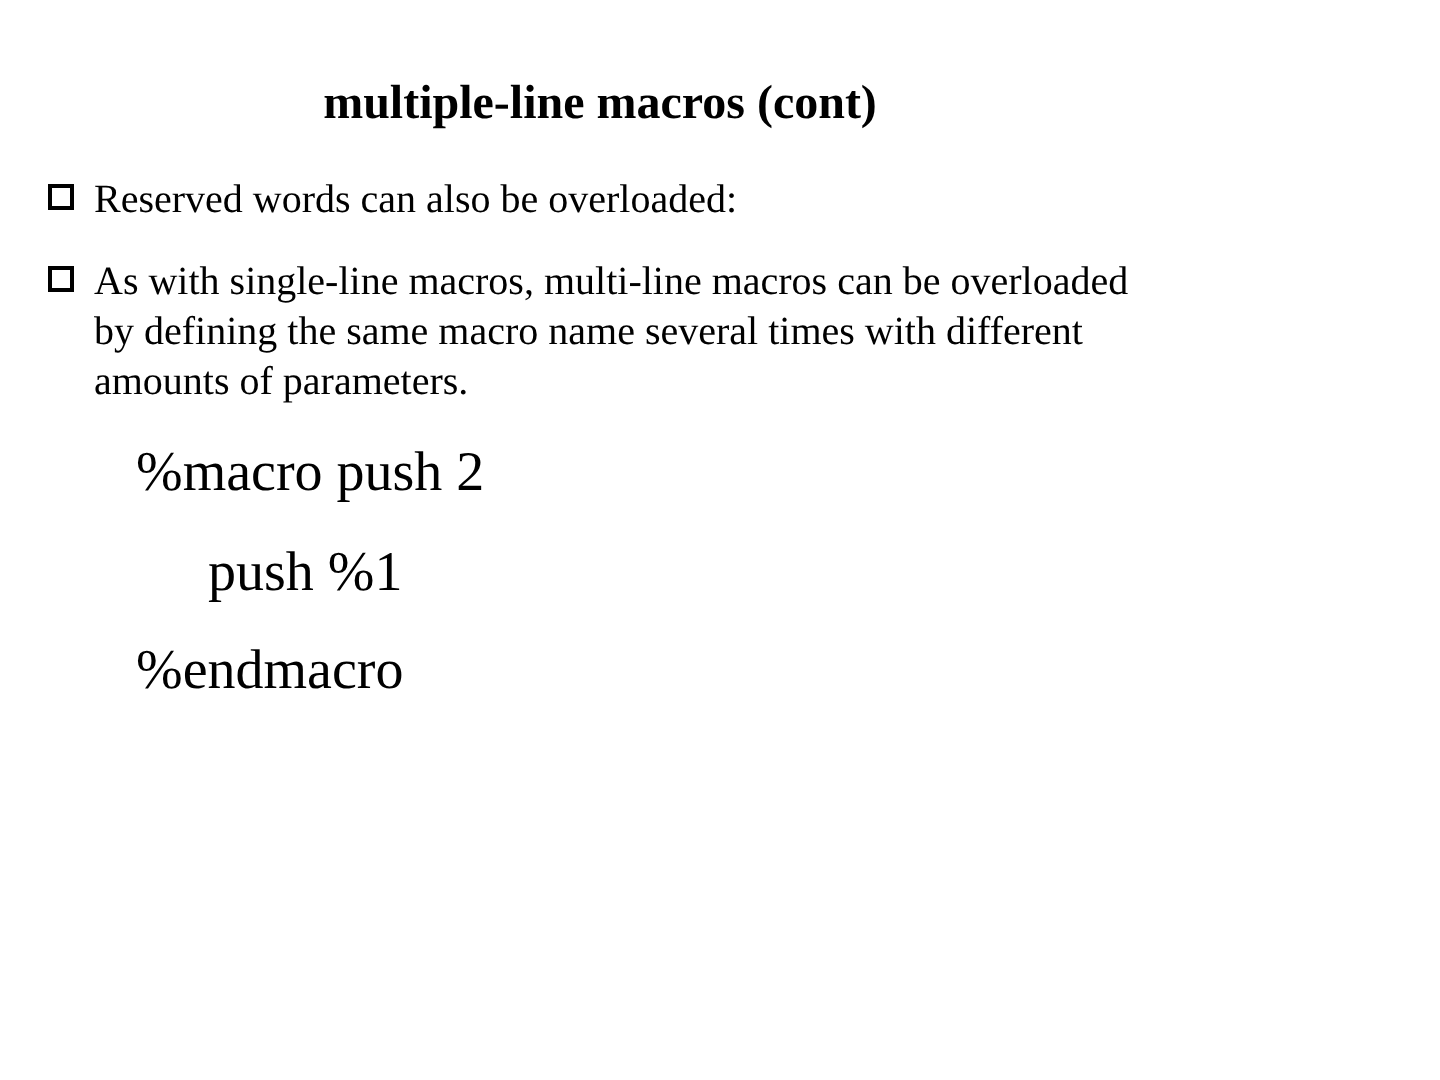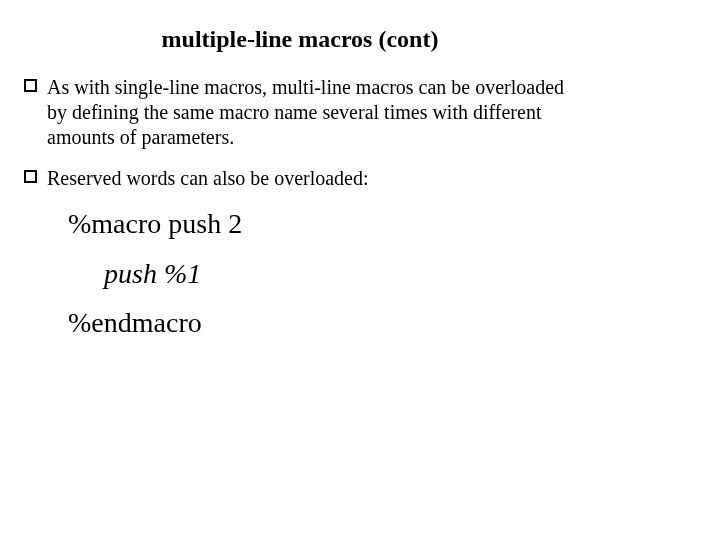--- a/index.html
+++ b/index.html
@@ -8,21 +8,21 @@
     width: 720px;
     height: 540px;
     background: #ffffff;
     font-family: "Times New Roman", Times, serif;
     color: #000000;
   }
   .slide {
     box-sizing: border-box;
     width: 600px;
     height: 540px;
-    padding: 22px 24px 0 24px;
+    padding: 35px 24px 0 24px;
   }
   .title {
     text-align: center;
     font-size: 24px;
     font-weight: bold;
     margin: 4px 0 22px 0;
   }
   .bullets {
     margin: 0;
     padding: 0;
@@ -47,36 +47,36 @@
     line-height: 1.25;
   }
   .code-block {
     margin-left: 44px;
     font-size: 28px;
     line-height: 1.2;
   }
   .code-line {
     margin-bottom: 16px;
   }
-  .indent1 { margin-left: 36px; font-style: italic; }
+  .indent1 { margin-left: 36px; }
 </style>
 </head>
 <body>
 
 <div class="slide">
   <div class="title">multiple-line macros (cont)</div>
 
   <ul class="bullets">
     <li class="bullet">
       <span class="marker"></span>
-      <span class="text">As with single-line macros, multi-line macros can be overloaded by defining the same macro name several times with different amounts of parameters.</span>
+      <span class="text">Reserved words can also be overloaded:</span>
     </li>
     <li class="bullet">
       <span class="marker"></span>
-      <span class="text">Reserved words can also be overloaded:</span>
+      <span class="text">As with single-line macros, multi-line macros can be overloaded by defining the same macro name several times with different amounts of parameters.</span>
     </li>
   </ul>
 
   <div class="code-block">
     <div class="code-line">%macro push 2</div>
     <div class="code-line indent1">push %1</div>
     <div class="code-line">%endmacro</div>
   </div>
 </div>
 

